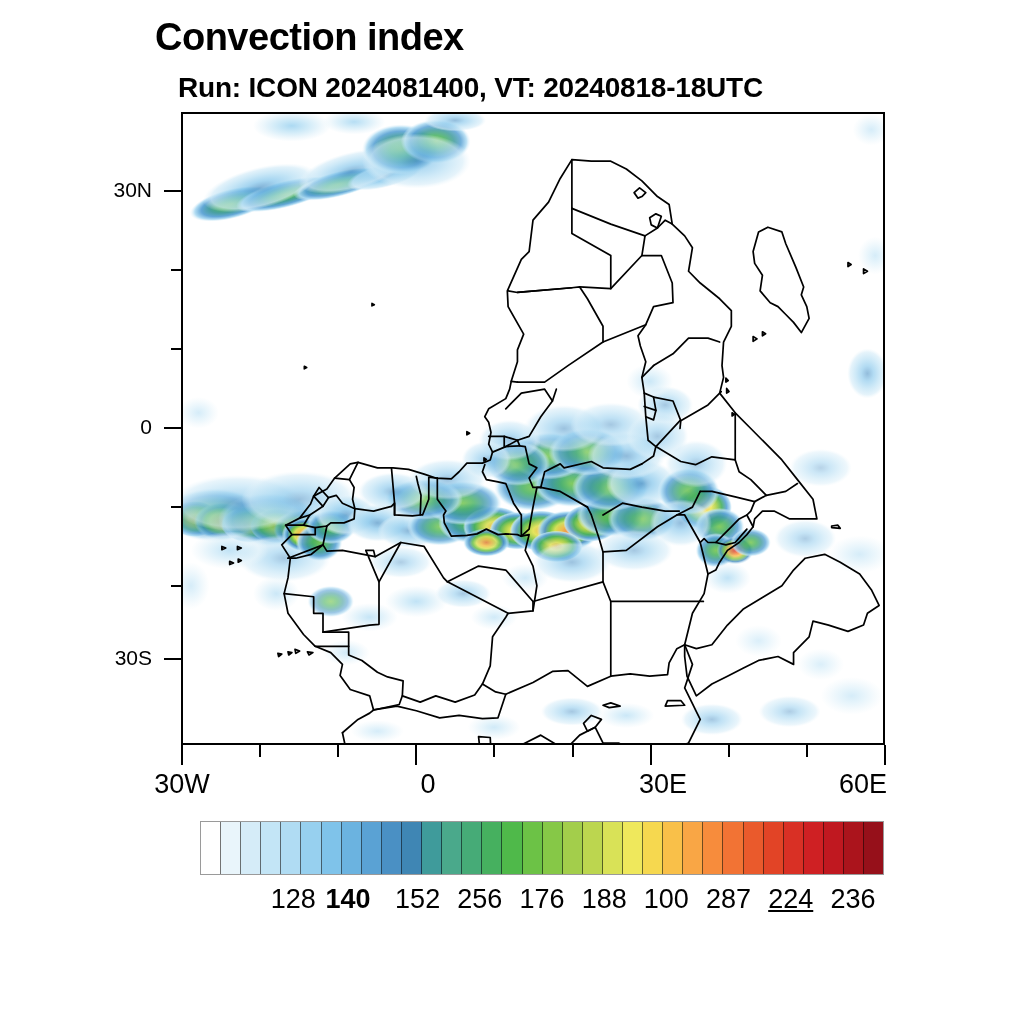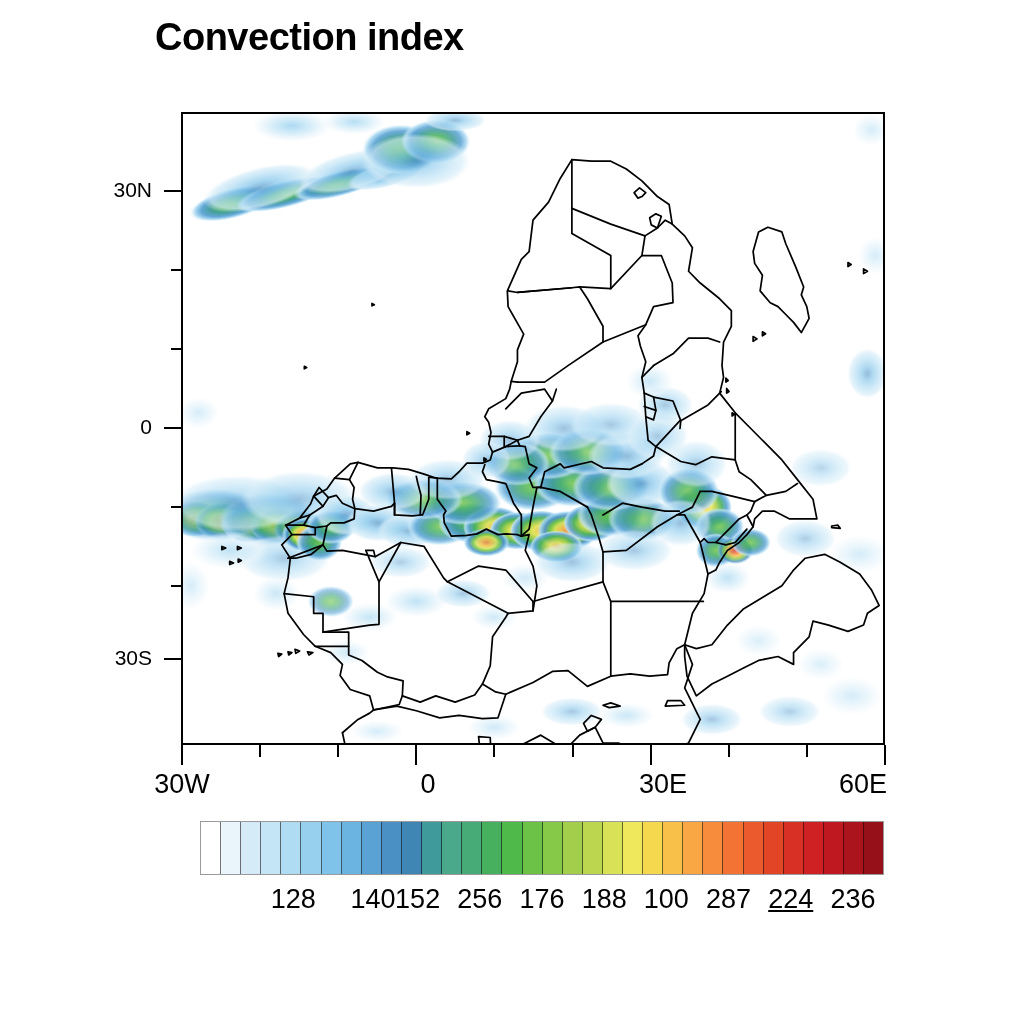--- a/index.html
+++ b/index.html
@@ -39,20 +39,21 @@
   #cbar .cell:last-child{border-right:none;}
   .cblabel{position:absolute;top:884px;font-size:27px;white-space:nowrap;
            transform:translateX(-50%);}
 </style>
 </head>
 <body>
 
 <div id="figure">
 
   <div id="title">Convection index</div>
+  <div id="subtitle">Run: ICON 2024081400,  VT: 20240818-18UTC</div>
 
   <div id="plot">
     <svg id="mapsvg" viewBox="-30 -40 90 80" preserveAspectRatio="none">
       <defs>
 
         <radialGradient id="gW" cx="50%" cy="50%" r="50%">
           <stop offset="0%" stop-color="#f78c3c"></stop>
           <stop offset="22%" stop-color="#f9c049"></stop>
           <stop offset="42%" stop-color="#d9e257"></stop>
           <stop offset="58%" stop-color="#6cc246"></stop>
@@ -444,21 +445,21 @@
       <div class="cell" style="background: rgb(234, 90, 44);"></div>
       <div class="cell" style="background: rgb(226, 68, 38);"></div>
       <div class="cell" style="background: rgb(217, 48, 37);"></div>
       <div class="cell" style="background: rgb(207, 32, 35);"></div>
       <div class="cell" style="background: rgb(192, 24, 32);"></div>
       <div class="cell" style="background: rgb(171, 20, 28);"></div>
       <div class="cell" style="background: rgb(150, 16, 26);"></div>
     </div>
   <div id="cblabels">
       <div class="cblabel" style="left: 293.273px;">128</div>
-      <div class="cblabel" style="left: 373px;">140</div>
+      <div class="cblabel" style="left: 348px; font-weight: bold;">140</div>
       <div class="cblabel" style="left: 417.636px;">152</div>
       <div class="cblabel" style="left: 479.818px;">256</div>
       <div class="cblabel" style="left: 542px;">176</div>
       <div class="cblabel" style="left: 604.182px;">188</div>
       <div class="cblabel" style="left: 666.364px;">100</div>
       <div class="cblabel" style="left: 728.545px;">287</div>
       <div class="cblabel" style="left: 790.727px; text-decoration: underline;">224</div>
       <div class="cblabel" style="left: 852.909px;">236</div>
     </div>
 

